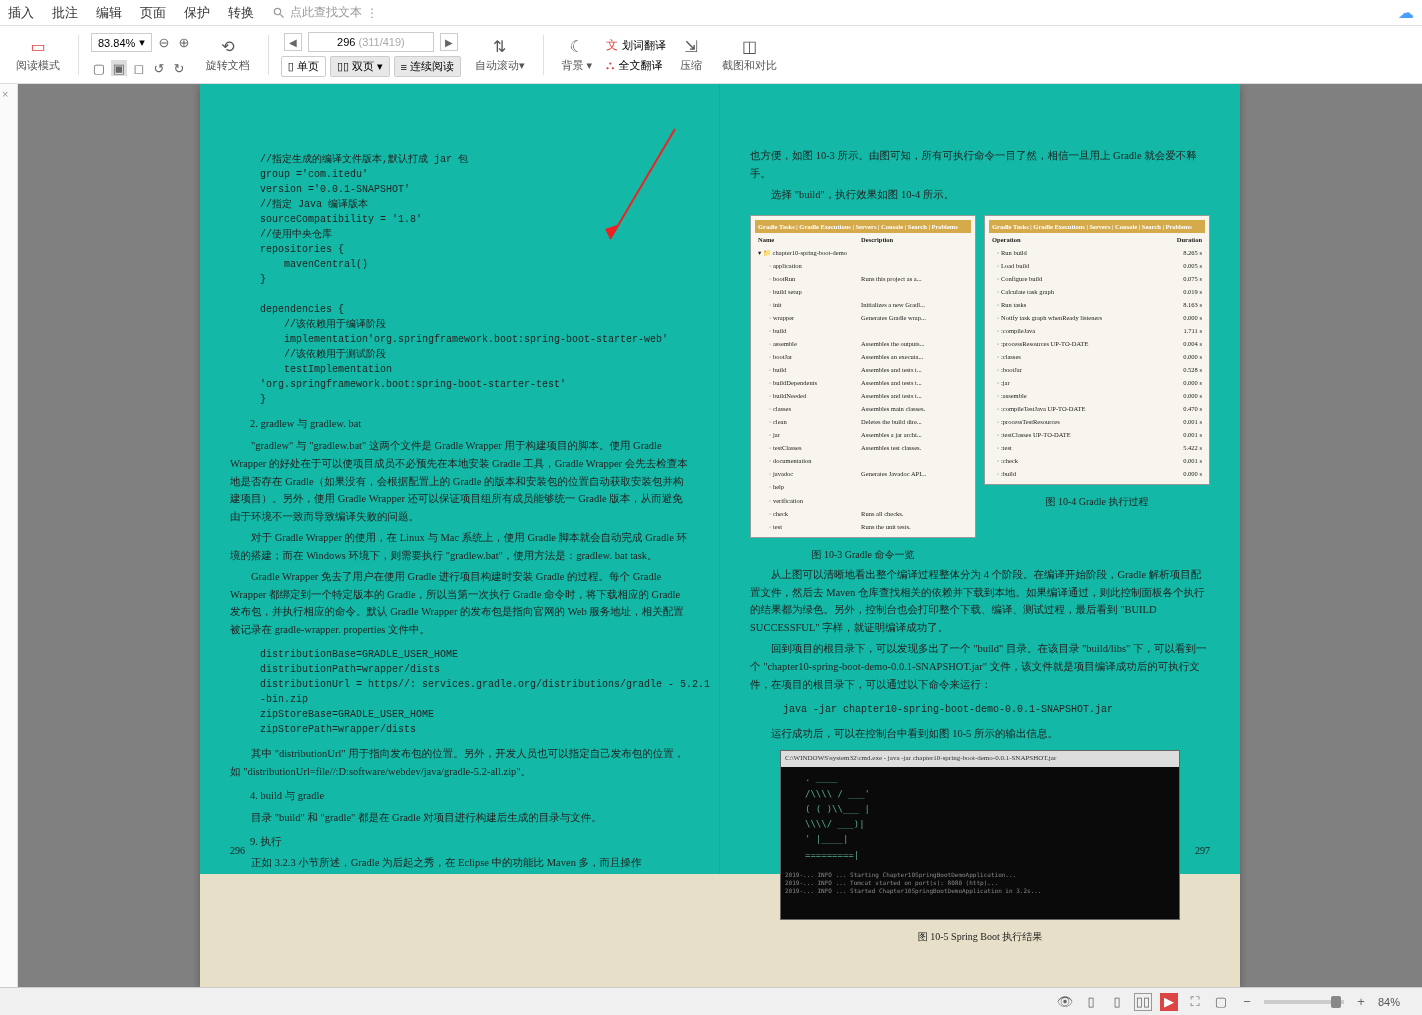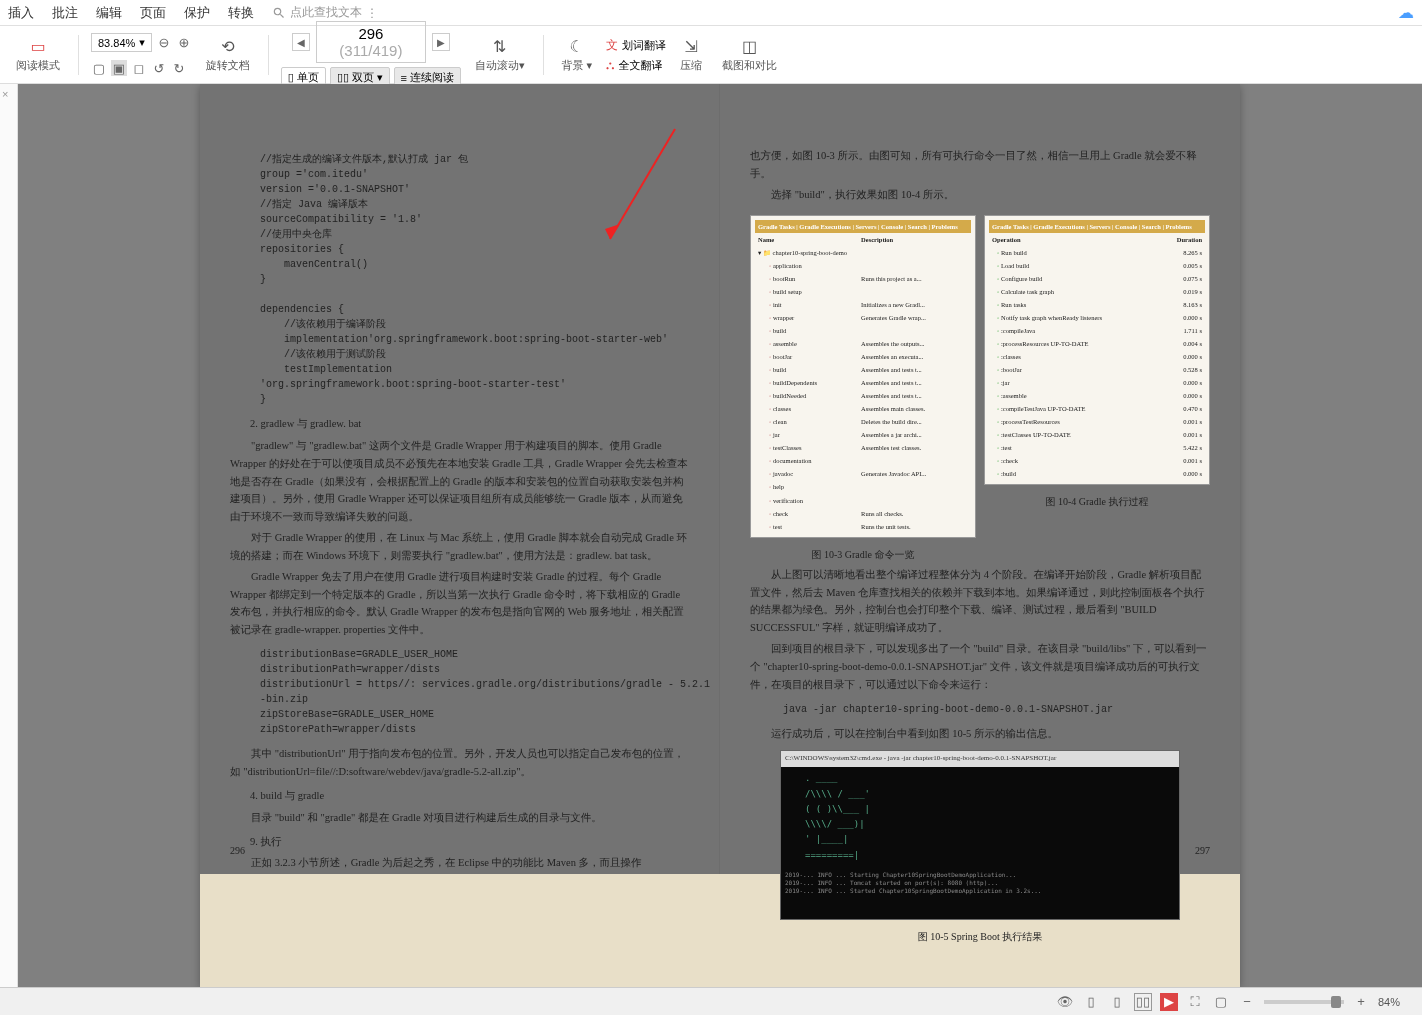--- a/index.html
+++ b/index.html
@@ -10,33 +10,33 @@
 .search-icon-svg { width: 14px; height: 14px; fill: #999; }
 .cloud-icon { margin-left: auto; color: #4a9eff; font-size: 16px; }
 
 .toolbar { height: 58px; background: #fff; border-bottom: 1px solid #ddd; display: flex; align-items: center; padding: 0 10px; gap: 8px; }
 .tool-group { display: flex; flex-direction: column; align-items: center; gap: 2px; padding: 0 6px; }
 .tool-icon { width: 20px; height: 20px; display: flex; align-items: center; justify-content: center; font-size: 16px; color: #555; }
 .tool-label { font-size: 11px; color: #555; }
 .sep { width: 1px; height: 40px; background: #e0e0e0; margin: 0 4px; }
 .zoom-box { border: 1px solid #ccc; padding: 2px 6px; font-size: 11px; display: flex; align-items: center; gap: 4px; }
 .page-nav { display: flex; align-items: center; gap: 6px; }
-.page-input { border: 1px solid #ccc; padding: 3px 14px; font-size: 15px; width: 110px; text-align: center; }
+.page-input { border: 1px solid #ccc; padding: 3px 14px; font-size: 11px; width: 126px; text-align: center; }
 .nav-btn { width: 18px; height: 18px; border: 1px solid #ccc; display: flex; align-items: center; justify-content: center; cursor: pointer; font-size: 10px; color: #666; }
 .small-icon { width: 16px; height: 16px; display: inline-flex; align-items: center; justify-content: center; font-size: 13px; color: #666; cursor: pointer; }
 .pill { border: 1px solid #ccc; border-radius: 2px; padding: 2px 6px; font-size: 11px; display: flex; align-items: center; gap: 3px; }
 .pill.active { background: #e8e8e8; }
 
 .main-area { display: flex; height: calc(100vh - 26px - 58px - 28px); }
 .left-panel { width: 18px; background: #fafafa; border-right: 1px solid #e0e0e0; position: relative; }
 .close-panel { position: absolute; top: 4px; left: 2px; font-size: 11px; color: #999; cursor: pointer; }
 
 .doc-viewport { flex: 1; background: #808080; overflow: auto; display: flex; justify-content: center; padding-top: 0; position: relative; }
 .page-spread { display: flex; gap: 0; background: #e8dfc8; box-shadow: 0 2px 8px rgba(0,0,0,0.3); margin-top: 0; }
-.page { width: 520px; height: 790px; background: #737373; padding: 60px 30px 30px 30px; font-family: "SimSun", serif; font-size: 10.5px; line-height: 1.7; color: #222; position: relative; }
+.page { width: 520px; height: 790px; background: #14b8a6; padding: 60px 30px 30px 30px; font-family: "SimSun", serif; font-size: 10.5px; line-height: 1.7; color: #222; position: relative; }
 .page-left { border-right: 1px solid rgba(0,0,0,0.05); }
 .code-block { font-family: "Courier New", monospace; font-size: 10px; line-height: 1.5; margin: 8px 0 8px 30px; white-space: pre; }
 .para { text-indent: 2em; margin: 3px 0; }
 .para-noindent { margin: 3px 0; }
 .heading { font-weight: normal; margin: 6px 0 4px 20px; }
 .page-num { position: absolute; bottom: 15px; font-size: 10px; }
 .page-num.left { left: 30px; }
 .page-num.right { right: 30px; }
 .figure-box { border: 1px solid #999; background: #f8f5ee; margin: 8px 0; padding: 4px; font-size: 7px; }
 .figure-row { display: flex; gap: 8px; }

